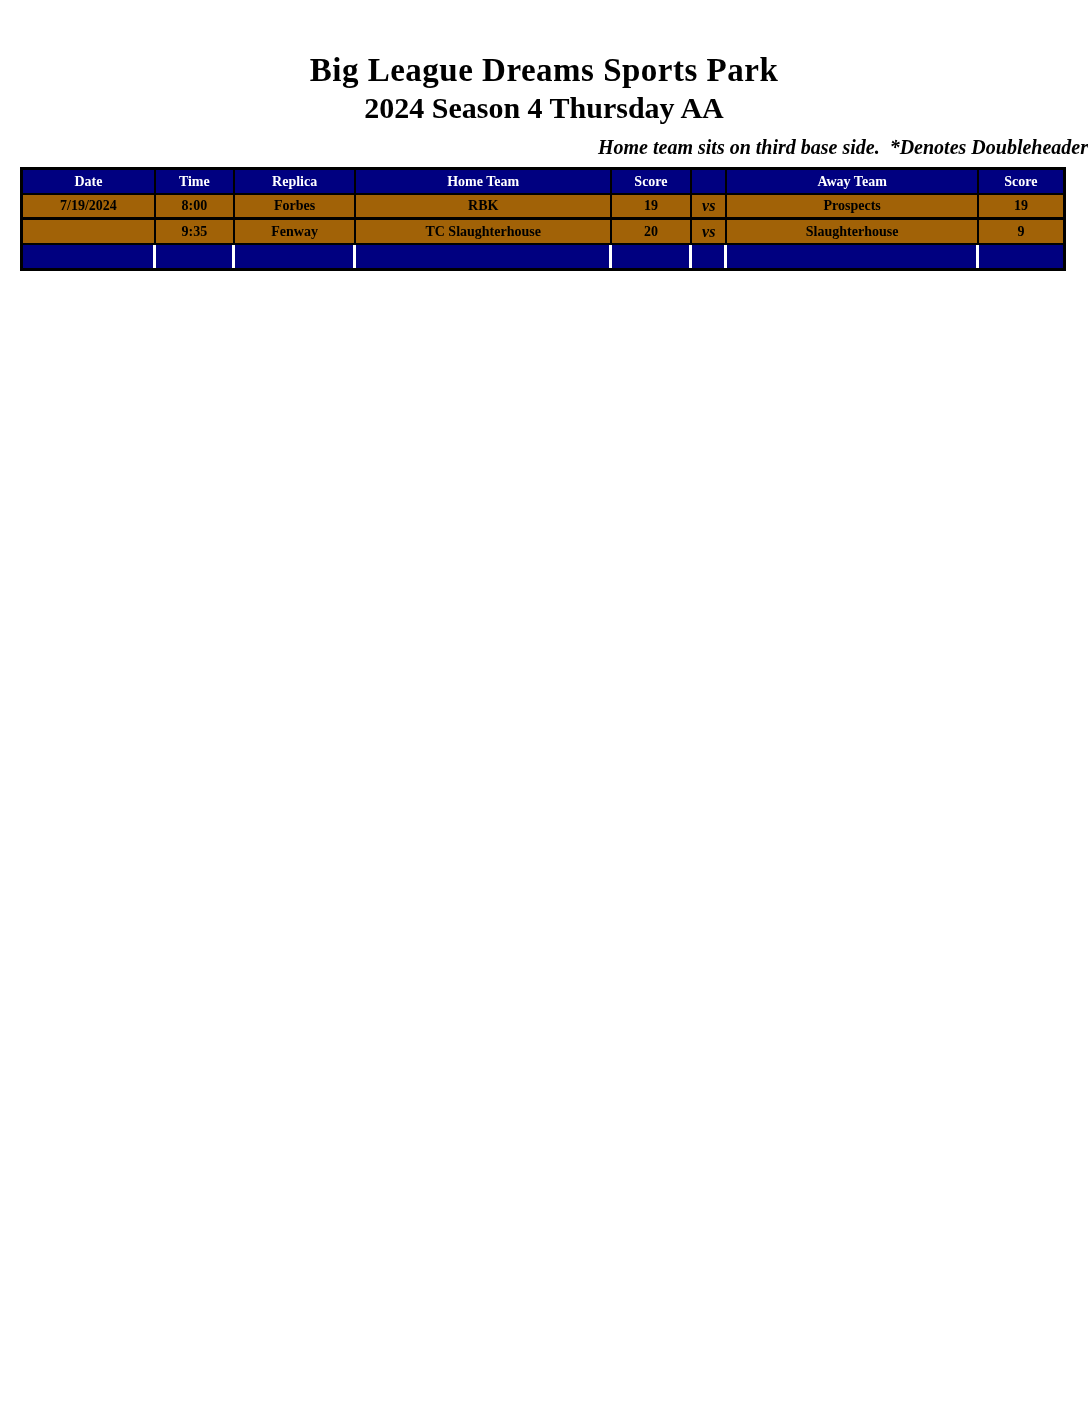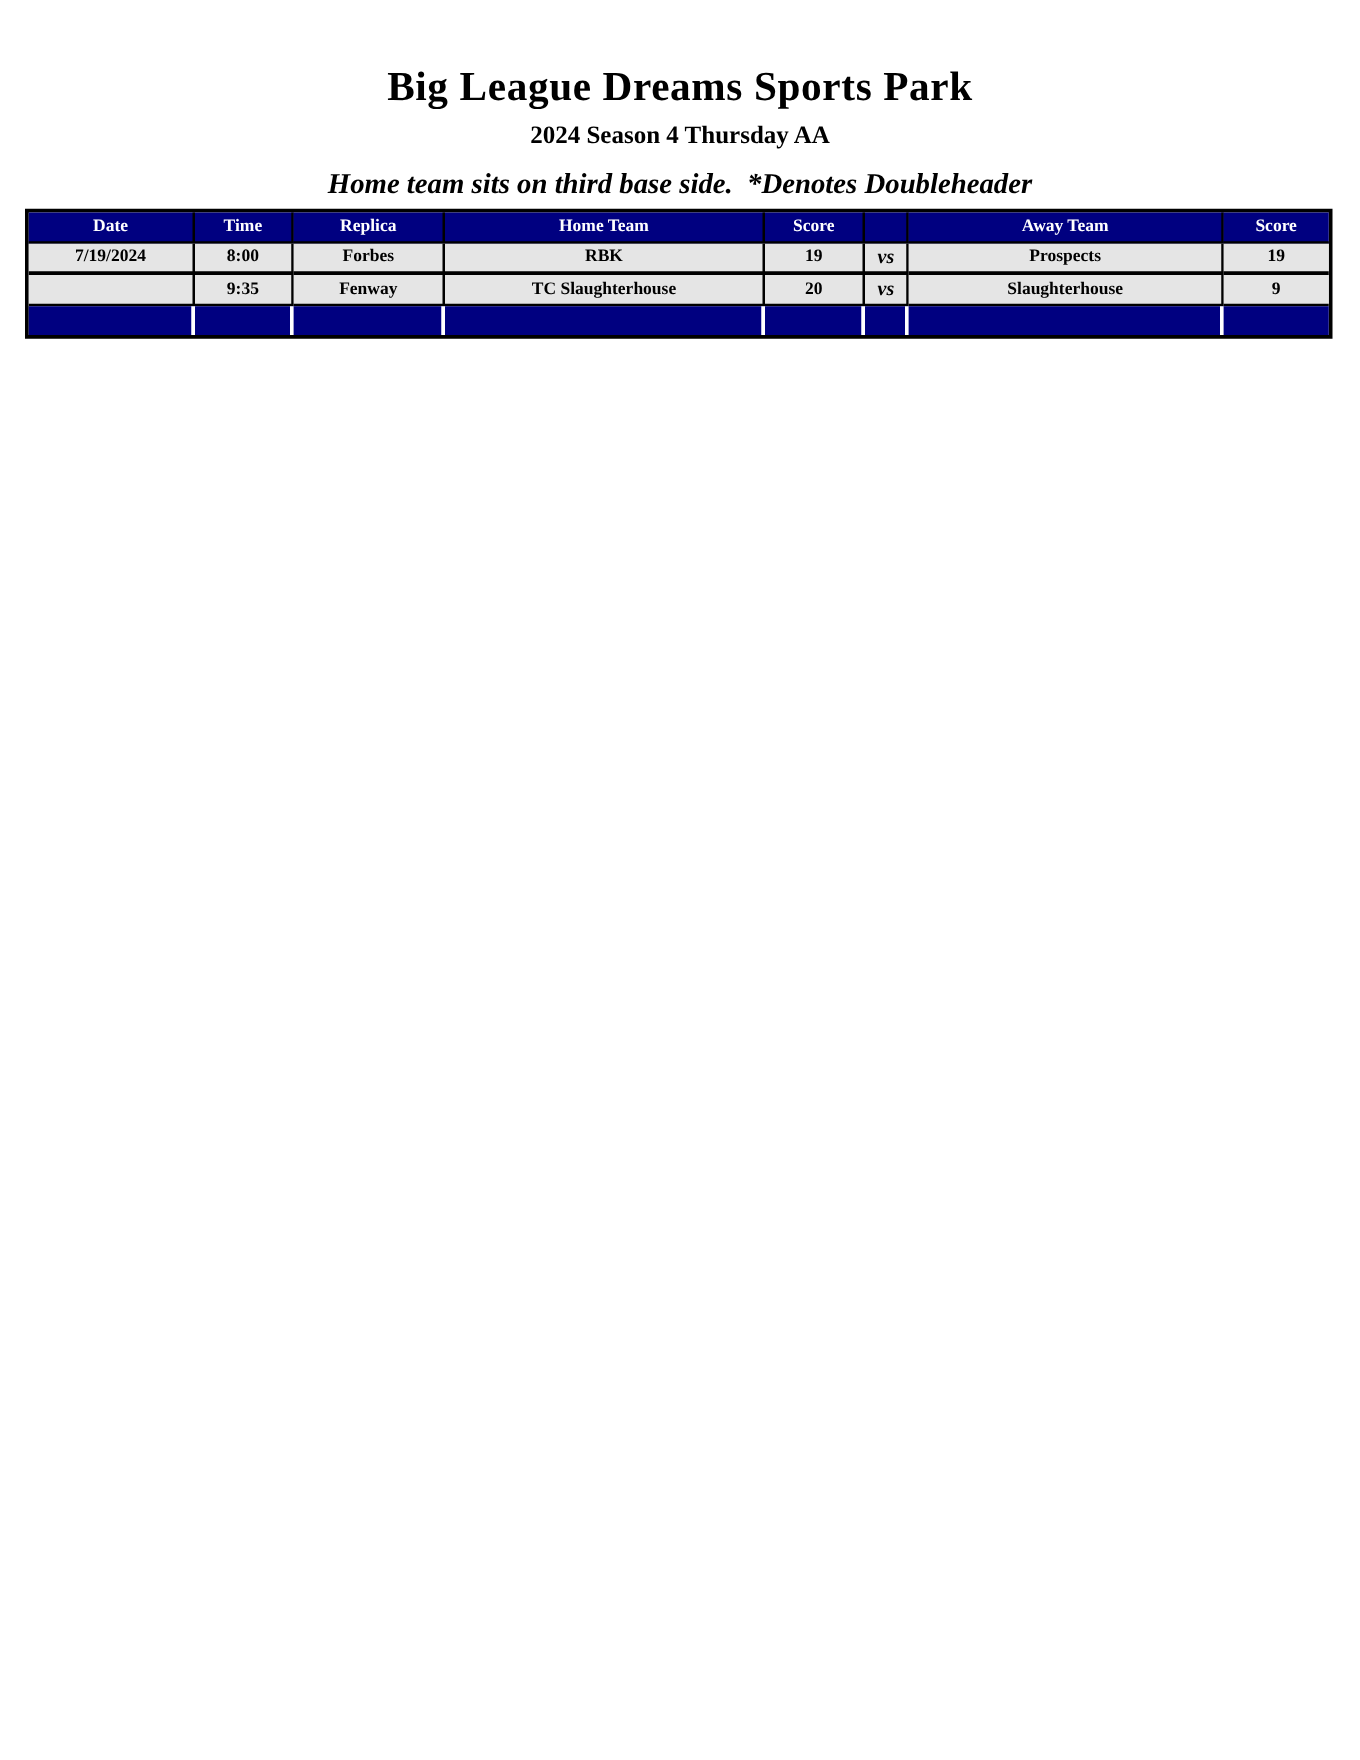--- a/index.html
+++ b/index.html
@@ -33,29 +33,29 @@
     text-align: center;
     font-size: 33px;
     line-height: 36px;
     font-weight: bold;
     letter-spacing: 0.5px;
   }
   .page-subtitle {
     margin: 0;
     padding-top: 6px;
     text-align: center;
-    font-size: 20px;
+    font-size: 30px;
     line-height: 28px;
     font-weight: bold;
   }
   .schedule-note {
     margin: 0;
     padding-top: 14px;
-    text-align: center;
-    font-size: 23px;
+    text-align: right;
+    font-size: 20px;
     line-height: 22px;
     font-weight: bold;
     font-style: italic;
     white-space: pre-wrap;
     font-family: Liberation Serif, serif;
   }
   table.schedule {
     margin: 9px 0 0 20px;
     width: 1046px;
     table-layout: fixed;
@@ -83,21 +83,21 @@
     white-space: nowrap;
   }
   thead th {
     background: var(--navy);
     color: var(--header_text);
     border-right: 2px solid var(--border);
     border-bottom: 2px solid var(--border);
   }
   thead th:last-child { border-right: none; }
   tr.game-row td {
-    background: #e5e5e5;
+    background: #a16207;
     border-right: 2px solid var(--border);
     border-bottom: 2px solid var(--border);
   }
   tr.game-row td:last-child { border-right: none; }
   tr.game-row.first td { border-bottom: 3px solid var(--border); }
   td.hl { background: var(--yellow); }
   td.vs-cell {
     font-style: italic;
     font-size: 16px;
   }

